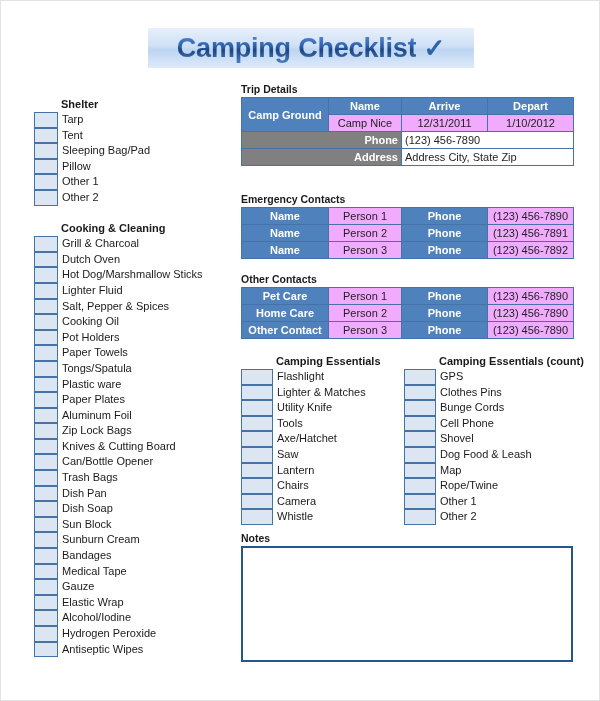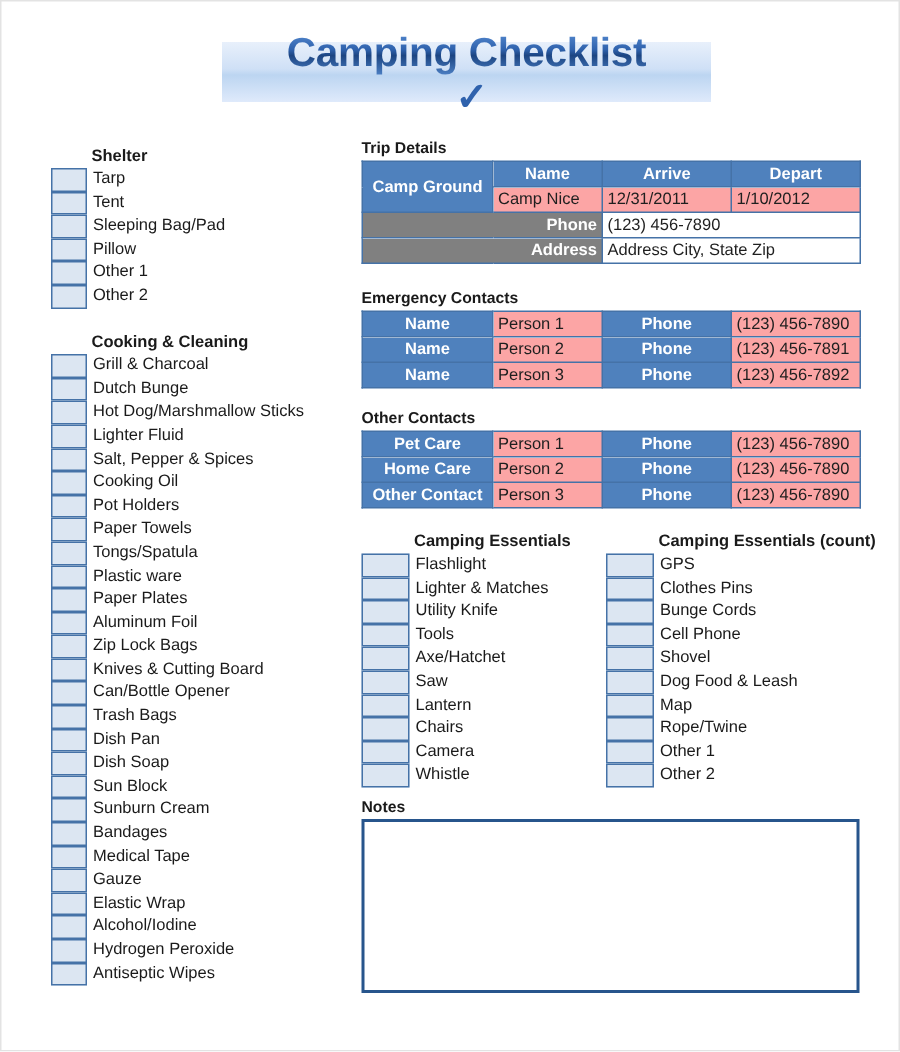--- a/index.html
+++ b/index.html
@@ -28,21 +28,20 @@
   .title-banner {
     position: absolute;
     left: 147px;
     top: 27px;
     width: 326px;
     height: 40px;
     background: linear-gradient(to bottom, #e8f0fb 0%, #cfe0f6 45%, #bcd5f1 55%, #dfeafb 100%);
     display: flex;
     align-items: center;
     justify-content: center;
-    flex-direction: column;
   }
   .title-text {
     font-size: 27px;
     font-weight: bold;
     letter-spacing: -0.2px;
     background: linear-gradient(to bottom, #5a8fd4 0%, #2f62ad 42%, #1c4582 55%, #4f83c8 100%);
     -webkit-background-clip: text;
     background-clip: text;
     color: #2a5ca8;
     -webkit-text-fill-color: transparent;
@@ -121,24 +120,24 @@
     color: #ffffff;
     font-weight: bold;
     text-align: center;
   }
   td.hdr-grey {
     background: #808080;
     color: #ffffff;
     font-weight: bold;
     text-align: right;
   }
-  td.val { background: #fca5a5; text-align: left; }
+  td.val { background: #f0abfc; text-align: center; }
   td.val-l { background: #ffffff; text-align: left; }
 
-  .trip { position: absolute; left: 240px; top: 92px; }
+  .trip { position: absolute; left: 240px; top: 82px; }
   .trip table.grid { width: 332px; }
 
   .emerg { position: absolute; left: 240px; top: 192px; }
   .emerg table.grid { width: 332px; }
   .emerg td.hdr { text-align: center; }
 
   .other { position: absolute; left: 240px; top: 272px; }
   .other table.grid { width: 332px; }
 
   
@@ -202,21 +201,21 @@
 
     <div>
       <div class="section-head">Cooking &amp; Cleaning</div>
       <div>
           <div class="chk-row">
             <div class="chk-box"></div>
             <div class="chk-label">Grill &amp; Charcoal</div>
           </div>
           <div class="chk-row">
             <div class="chk-box"></div>
-            <div class="chk-label">Dutch Bunge</div>
+            <div class="chk-label">Dutch Oven</div>
           </div>
           <div class="chk-row">
             <div class="chk-box"></div>
             <div class="chk-label">Hot Dog/Marshmallow Sticks</div>
           </div>
           <div class="chk-row">
             <div class="chk-box"></div>
             <div class="chk-label">Lighter Fluid</div>
           </div>
           <div class="chk-row">

